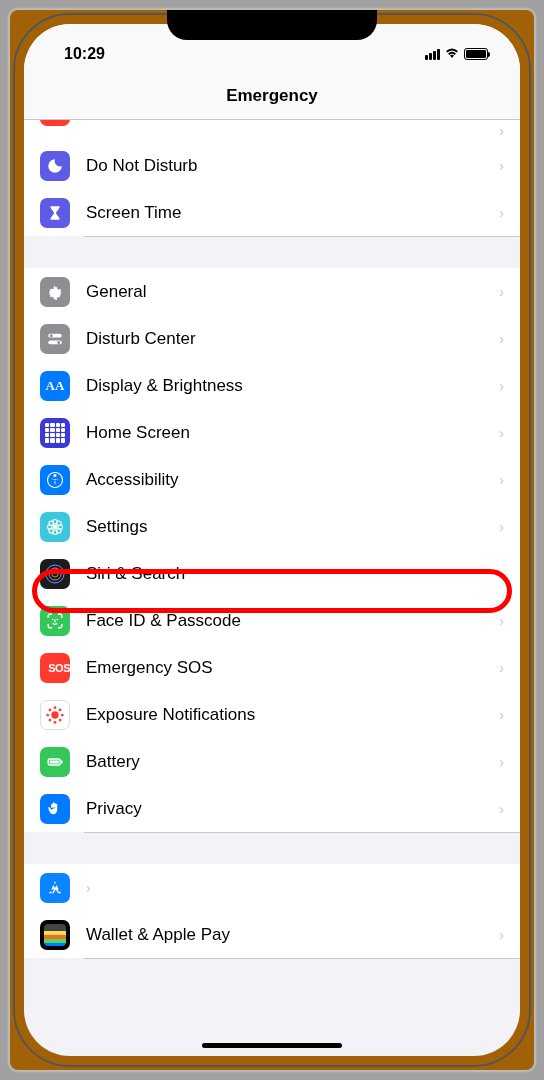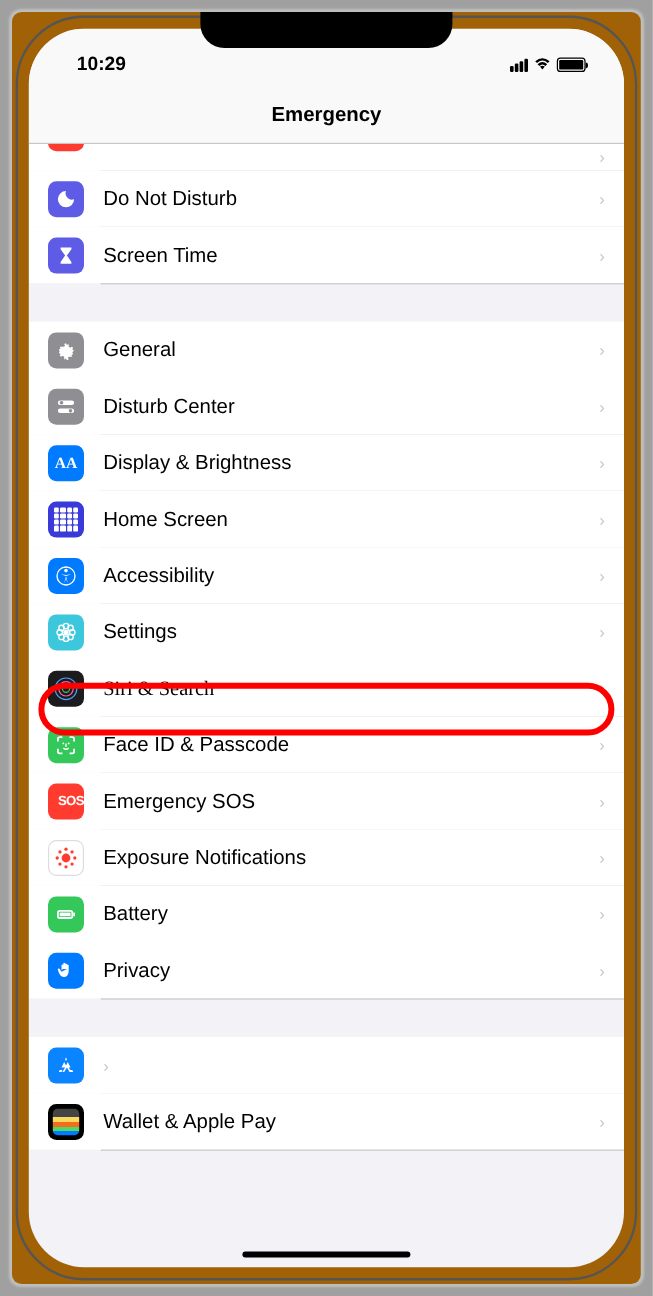--- a/index.html
+++ b/index.html
@@ -378,21 +378,21 @@
                 <circle cx="17" cy="7" r="3"></circle>
                 <circle cx="7" cy="17" r="3"></circle>
                 <circle cx="17" cy="17" r="3"></circle>
               </g>
             </svg>
         </div>
         <span class="row-label">Settings</span>
         <span class="chevron">›</span>
       </div>
 
-      <div class="settings-row" style="position:relative;font-family:Liberation Serif, serif;">
+      <div class="settings-row" style="position:relative;">
         <div class="row-icon ic-siri">
           <svg viewBox="0 0 24 24">
               <circle cx="12" cy="12" r="9" fill="none" stroke="#4aa0ff" stroke-width="1"></circle>
               <circle cx="12" cy="12" r="6" fill="none" stroke="#ff5ea8" stroke-width="1"></circle>
               <circle cx="12" cy="12" r="3" fill="none" stroke="#34c759" stroke-width="1"></circle>
             </svg>
         </div>
         <span class="row-label">Siri &amp; Search</span>
         <span class="chevron">›</span>
       </div>

